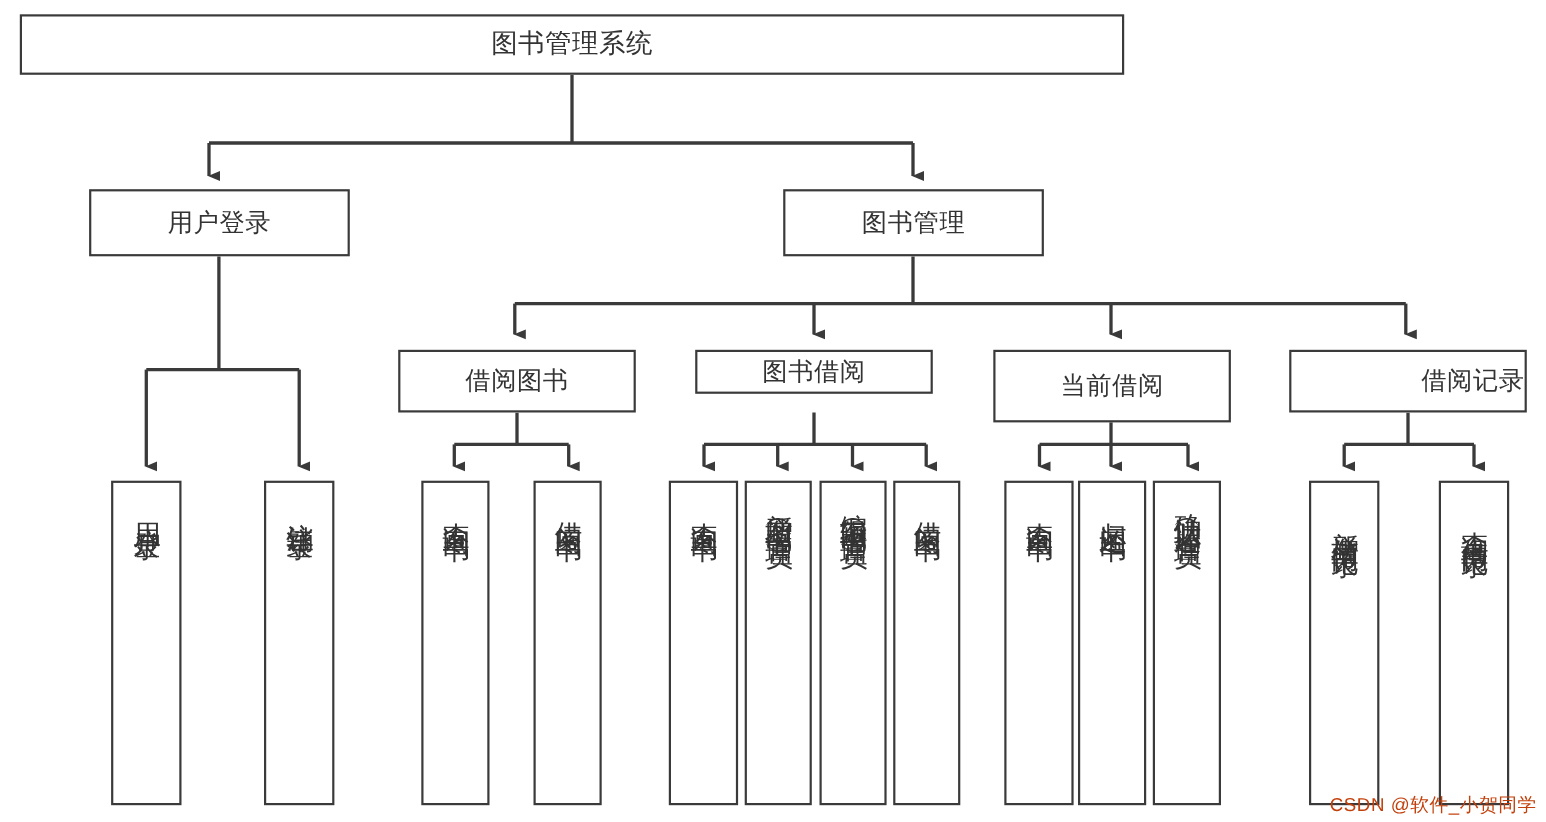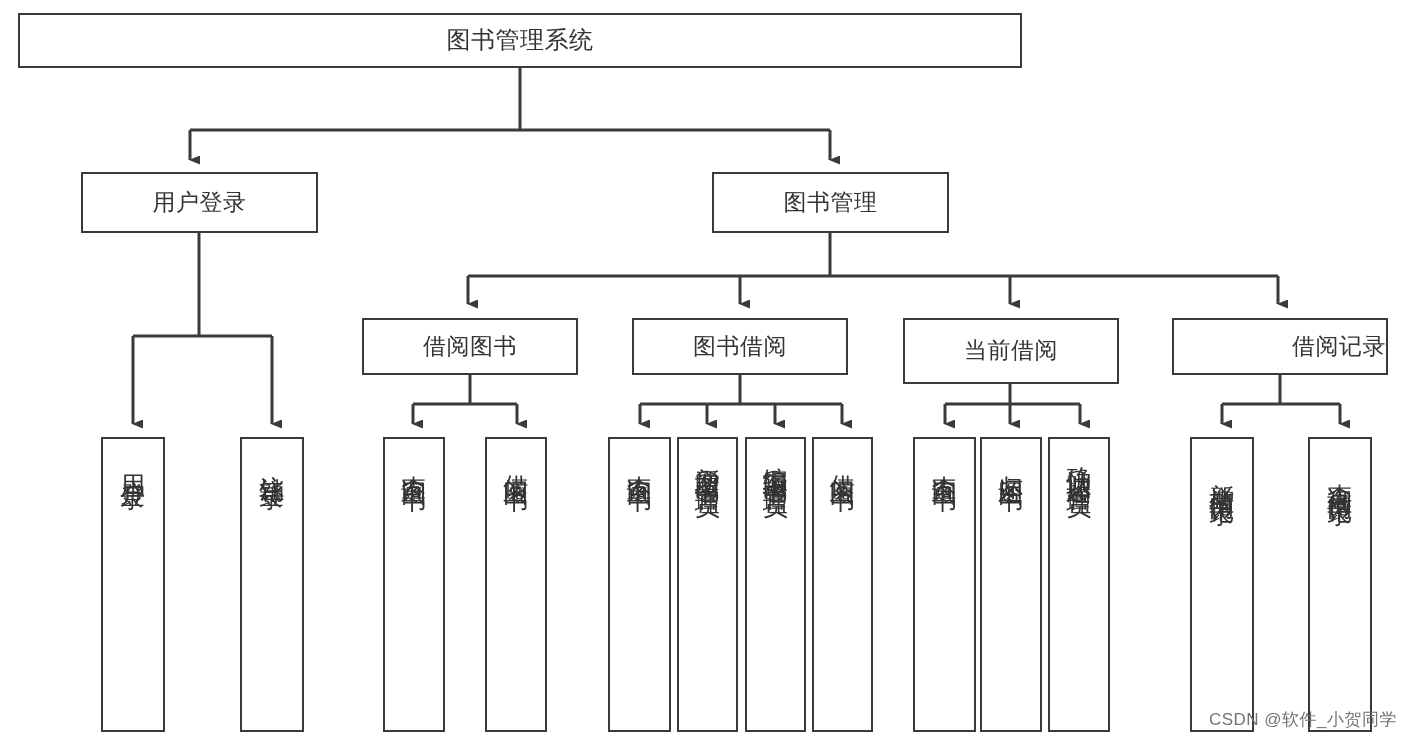--- a/index.html
+++ b/index.html
@@ -52,23 +52,23 @@
     font-size:25px;
     line-height:1.06;
     letter-spacing:4px;
     white-space:nowrap;
     -webkit-writing-mode:vertical-rl;
   }
 
   
   #watermark{
     position:absolute;
-    right:8px;bottom:16px;
+    right:8px;bottom:4px;
     font-size:17px;
-    color:#737373;
+    color:#c2410c;
     z-index:3;
     letter-spacing:0.5px;
     user-select:none;
     white-space:nowrap;
   }
 </style>
 </head>
 <body>
 
 <div id="canvas">
@@ -130,21 +130,21 @@
   <div class="node h" style="left:81px;top:172px;width:237px;height:61px;">
     <span class="label">用户登录</span>
   </div>
   <div class="node h" style="left:712px;top:172px;width:237px;height:61px;">
     <span class="label">图书管理</span>
   </div>
 
   <div class="node h" style="left:362px;top:318px;width:216px;height:57px;">
     <span class="label">借阅图书</span>
   </div>
-  <div class="node h" style="left:632px;top:318px;width:216px;height:57px;">
+  <div class="node h" style="left:632px;top:318px;width:216px;height:40px;">
     <span class="label">图书借阅</span>
   </div>
   <div class="node h" style="left:903px;top:318px;width:216px;height:66px;">
     <span class="label">当前借阅</span>
   </div>
   <div class="node h" style="left:1172px;top:318px;width:216px;height:57px;justify-content:flex-end;">
     <span class="label">借阅记录</span>
   </div>
 
   <div class="node v" style="left:101px;top:437px;width:64px;height:295px;">

